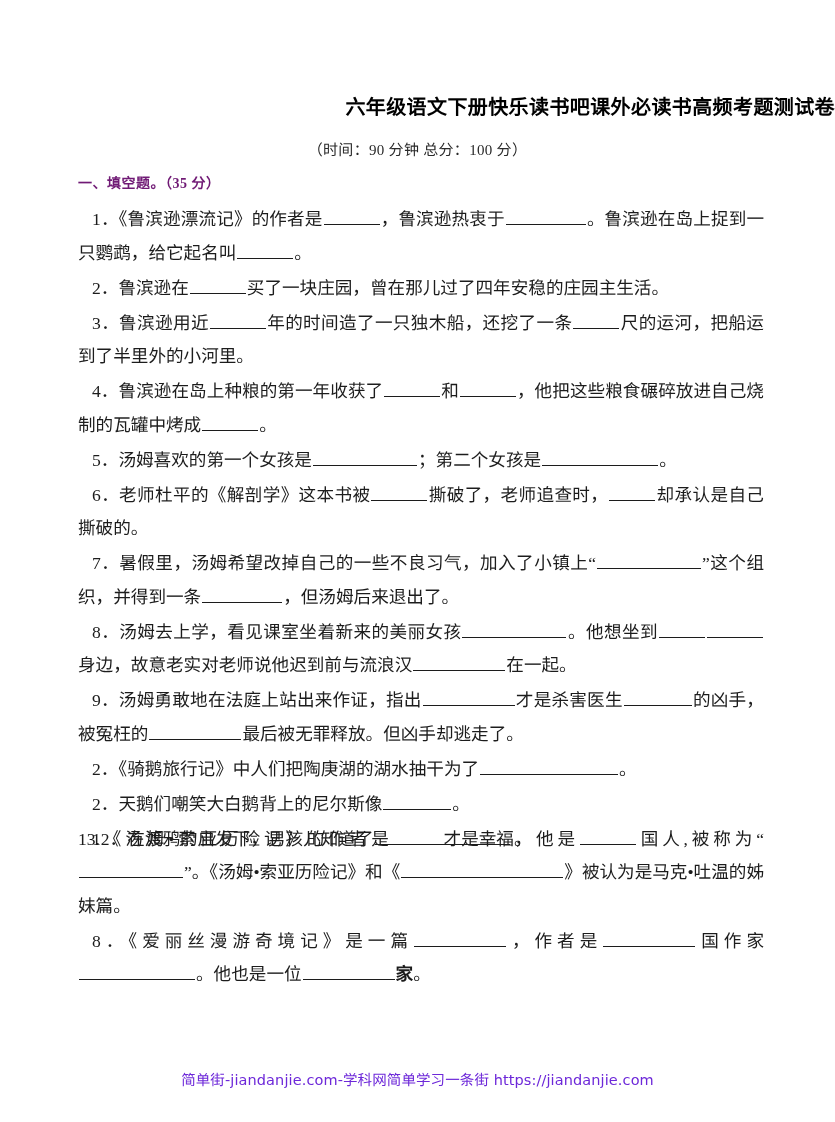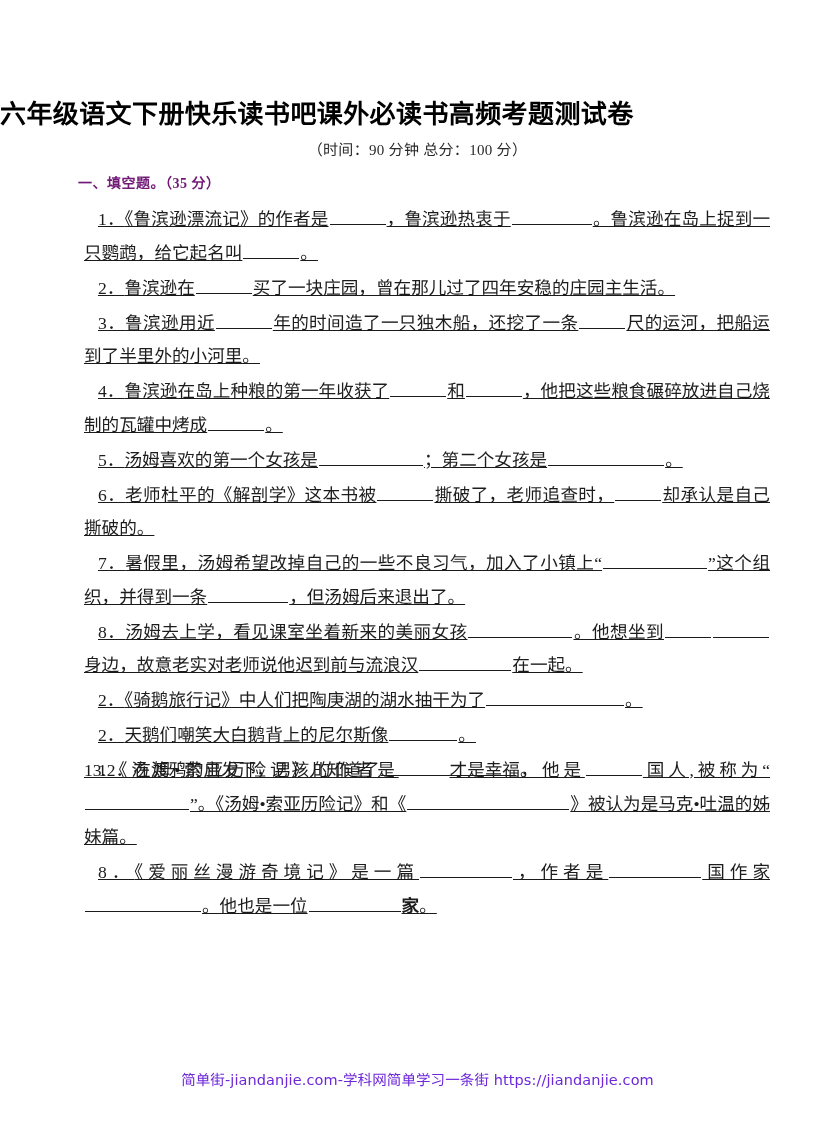--- a/index.html
+++ b/index.html
@@ -19,22 +19,22 @@
     position: absolute;
     left: 0; top: 0;
     width: 835px;
     height: 1122px;
     background: #fff;
   }
   .doc-title {
     position: absolute;
     left: 0; right: 0;
     top: 82px;
-    text-align: left;
-    font-size: 26px;
+    text-align: right;
+    font-size: 20px;
     font-weight: bold;
     letter-spacing: 0.4px;
     color: #000;
     line-height: 1.2;
   }
   .doc-subtitle {
     position: absolute;
     left: 0; right: 0;
     top: 138px;
     text-align: center;
@@ -46,24 +46,23 @@
     position: absolute;
     left: 78px;
     top: 172px;
     font-size: 14px;
     font-weight: bold;
     color: #701a75;
     letter-spacing: 0.5px;
   }
   .body-block {
     position: absolute;
-    left: 84px;
+    left: 78px;
     top: 203px;
     width: 686px;
-    text-decoration: underline;
   }
   .q {
     font-size: 17.6px;
     line-height: 33.5px;
     color: #1c1c1c;
     text-align: justify;
     text-justify: inter-ideograph;
     margin: 0 0 1.5px 0;
     text-indent: 14px;
     word-break: break-all;
@@ -119,20 +118,21 @@
     <p class="q"><span>4．</span>鲁滨逊在岛上种粮的第一年收获了<span class="blank b5"></span>和<span class="blank b5"></span>，他把这些粮食碾碎放进自己烧制的瓦罐中烤成<span class="blank b5"></span>。</p>
 
     <p class="q"><span>5．</span>汤姆喜欢的第一个女孩是<span class="blank b9"></span>；第二个女孩是<span class="blank b10"></span>。</p>
 
     <p class="q"><span>6．</span>老师杜平的《解剖学》这本书被<span class="blank b5"></span>撕破了，老师追查时，<span class="blank b4"></span>却承认是自己撕破的。</p>
 
     <p class="q"><span>7．</span>暑假里，汤姆希望改掉自己的一些不良习气，加入了小镇上“<span class="blank b9"></span>”这个组织，并得到一条<span class="blank b7"></span>，但汤姆后来退出了。</p>
 
     <p class="q"><span>8．</span>汤姆去上学，看见课室坐着新来的美丽女孩<span class="blank b9"></span>。他想坐到<span class="blank b4"></span><span class="blank b5"></span>身边，故意老实对老师说他迟到前与流浪汉<span class="blank b8"></span>在一起。</p>
 
+    <p class="q"><span>9．</span>汤姆勇敢地在法庭上站出来作证，指出<span class="blank b8"></span>才是杀害医生<span class="blank b6"></span>的凶手，被冤枉的<span class="blank b8"></span>最后被无罪释放。但凶手却逃走了。</p>
 
     <p class="q"><span>2．</span>《骑鹅旅行记》中人们把陶庚湖的湖水抽干为了<span class="blank b12"></span>。</p>
 
     <p class="q"><span>2．</span>天鹅们嘲笑大白鹅背上的尼尔斯像<span class="blank b6"></span>。</p>
 
     <p class="q"><span>12．</span>在渡鸦的启发下，男孩儿知道了<span class="blank b6"></span>才是幸福。</p>
 
     <p class="q no-indent" style="margin-top:-35px">13.《汤姆•索亚历险记》的作者是<span class="blank b10"></span>，他是<span class="blank b5"></span>国人,被称为“<span class="blank b9"></span>”。《汤姆•索亚历险记》和《<span class="blank b14"></span>》被认为是马克•吐温的姊妹篇。</p>
 
     <p class="q"><span>8．</span>《爱丽丝漫游奇境记》是一篇<span class="blank b8"></span>，作者是<span class="blank b8"></span>国作家<span class="blank b10"></span>。他也是一位<span class="blank b8"></span><span class="bold-char">家</span>。</p>

